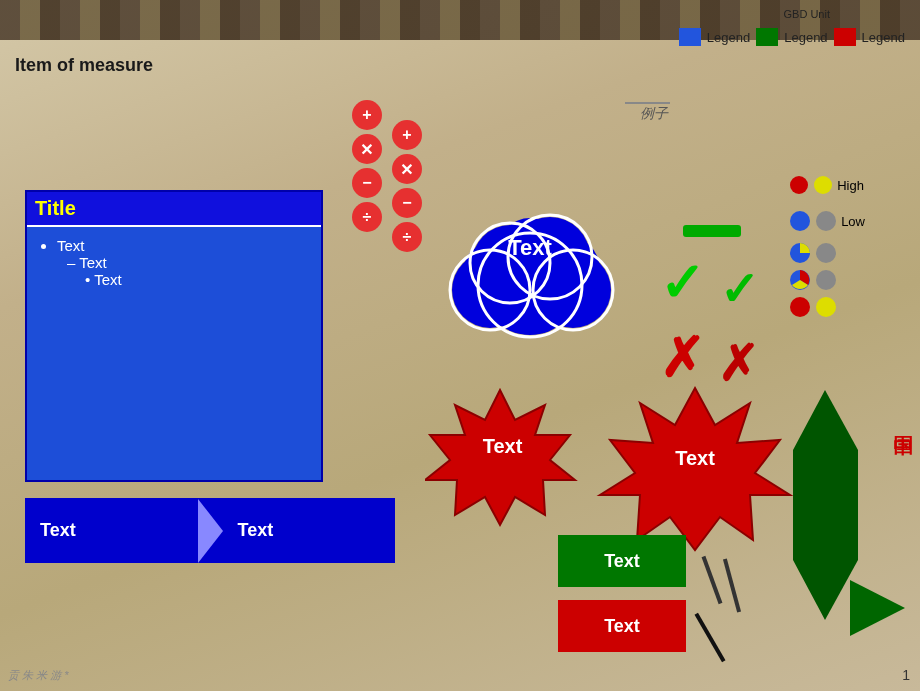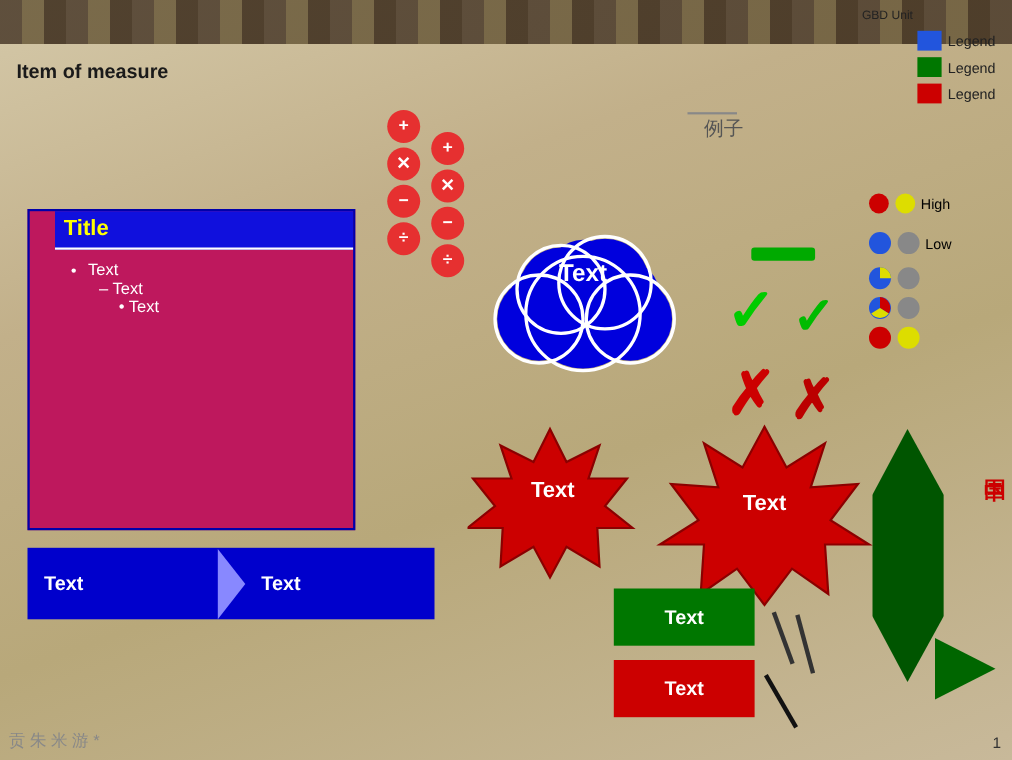--- a/index.html
+++ b/index.html
@@ -56,21 +56,20 @@
       font-size: 11px;
       color: #222;
     }
 
     
     .legend-container {
       position: absolute;
       top: 28px;
       right: 15px;
       display: flex;
-      flex-direction: column;
       gap: 6px;
     }
 
     .legend-item {
       display: flex;
       align-items: center;
       gap: 6px;
     }
 
     .legend-box {
@@ -119,23 +118,22 @@
       border: none;
     }
 
     
     .title-box {
       position: absolute;
       top: 190px;
       left: 25px;
       width: 298px;
       height: 292px;
-      background: #be185d;
+      background: #1d4ed8;
       border: 2px solid #0000aa;
-      padding-left: 23px;
     }
 
     .title-header {
       background: #1010dd;
       border-bottom: 2px solid white;
       padding: 5px 8px;
     }
 
     .title-text {
       font-size: 20px;
@@ -301,22 +299,23 @@
       border-top: 28px solid transparent;
       border-bottom: 28px solid transparent;
       border-left: 55px solid #006600;
     }
 
     
     .reizi-label {
       position: absolute;
       top: 105px;
       left: 640px;
-      font-size: 18px;
+      font-size: 14px;
       color: #555;
+      font-style: italic;
     }
 
     .reizi-line {
       position: absolute;
       top: 102px;
       left: 625px;
       width: 45px;
       height: 2px;
       background: #888;
     }
@@ -350,22 +349,23 @@
       height: 55px;
       background: #111;
       transform: rotate(-30deg);
     }
 
     
     .watermark {
       position: absolute;
       bottom: 8px;
       left: 8px;
-      font-size: 15px;
+      font-size: 11px;
       color: #888;
+      font-style: italic;
     }
 
     
     .page-num {
       position: absolute;
       bottom: 8px;
       right: 10px;
       font-size: 14px;
       color: #333;
     }

